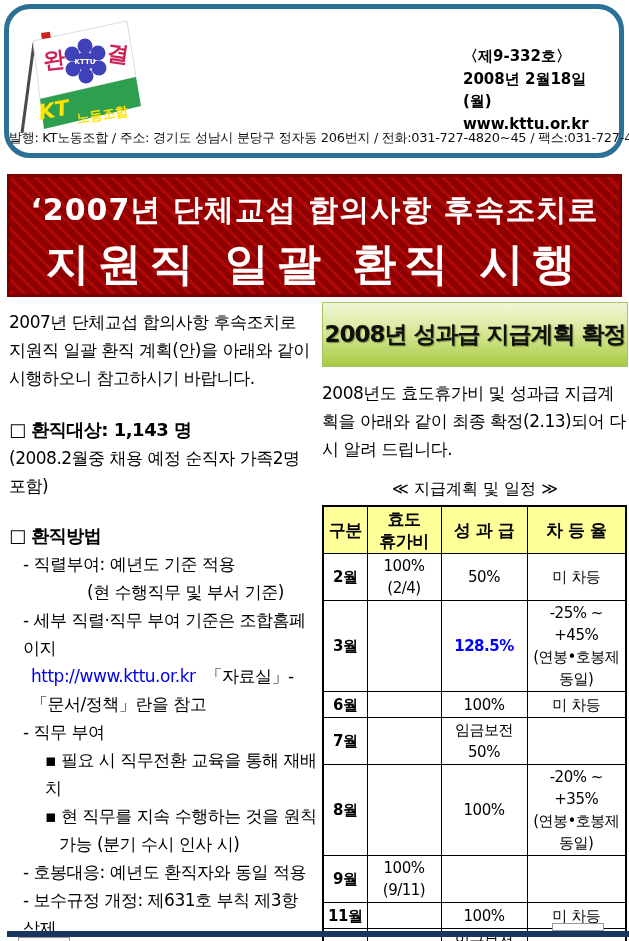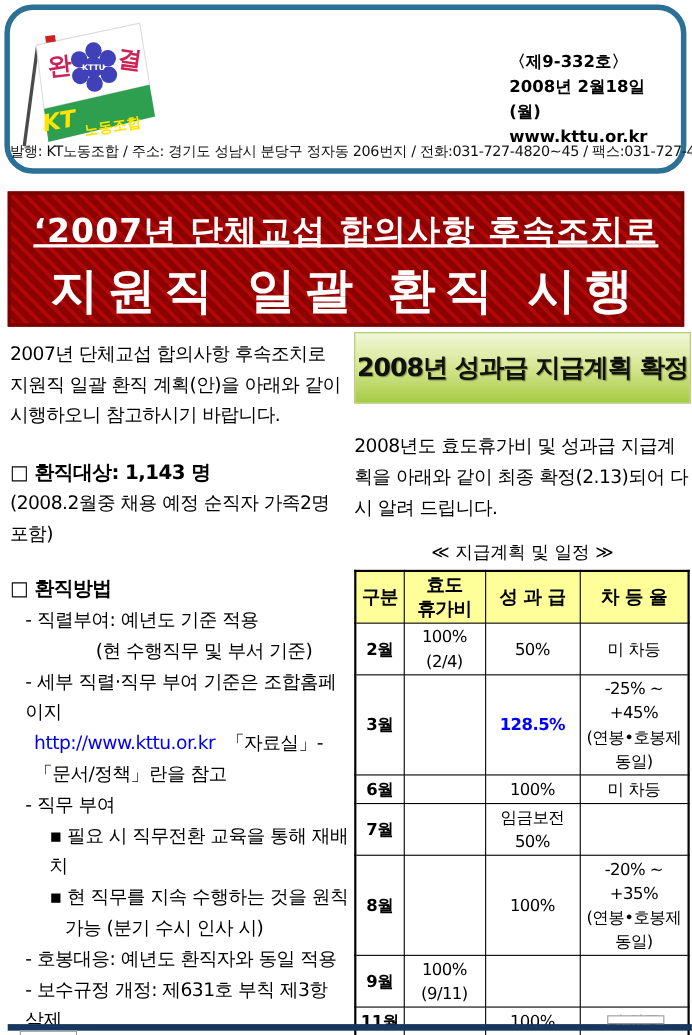--- a/index.html
+++ b/index.html
@@ -29,21 +29,21 @@
     font-size:13px; color:#111; letter-spacing:-0.3px; white-space:nowrap;
   }
 
   
   .banner {
     position:absolute; left:7px; top:174px; width:615px; height:123px;
     background-color:#8e0101;
     background-image:repeating-linear-gradient(45deg,#b00707 0px,#b00707 3px,#8e0101 3px,#8e0101 9px);
     border:3px solid #7c0000; text-align:center; color:#fff;
   }
-  .banner-line1 { margin-top:13px; font-size:30px; font-weight:800; letter-spacing:1px;text-decoration:underline; }
+  .banner-line1 { margin-top:13px; font-size:30px; font-weight:800; letter-spacing:1px; }
   .banner-line2 { margin-top:4px; font-size:44px; font-weight:800; letter-spacing:8px; }
 
   
   .left-col {
     position:absolute; left:9px; top:308px; width:308px;
     font-size:17px; line-height:28px; letter-spacing:-0.5px;
   }
   .left-col .p { margin-bottom:24px; }
   .left-col .h { font-weight:800; font-size:18px; }
   .left-col .gap { height:22px; }
@@ -60,21 +60,21 @@
     width:306px; height:65px;
     background:linear-gradient(180deg,#f0f6d8 0%,#d9e897 45%,#a6ca44 100%);
     border:1px solid #a8c45c;
     display:flex; align-items:center; justify-content:center;
   }
   .green-box-title {
     font-size:23px; font-weight:800; color:#101010; letter-spacing:-1px;
     text-shadow:1px 1px 1px rgba(110,130,50,.85); white-space:nowrap;
   }
   .right-intro {
-    margin-top:25px; font-size:17px; line-height:28px; letter-spacing:-0.5px;
+    margin-top:12px; font-size:17px; line-height:28px; letter-spacing:-0.5px;
   }
   .table-title {
     margin-top:16px; text-align:center; font-size:16px; font-weight:400; letter-spacing:0px;
   }
   table.pay {
     margin-top:5px; width:303px; border-collapse:collapse;
     border:2px solid #000; table-layout:fixed;
   }
   table.pay th, table.pay td {
     border:1px solid #000; text-align:center; vertical-align:middle;

